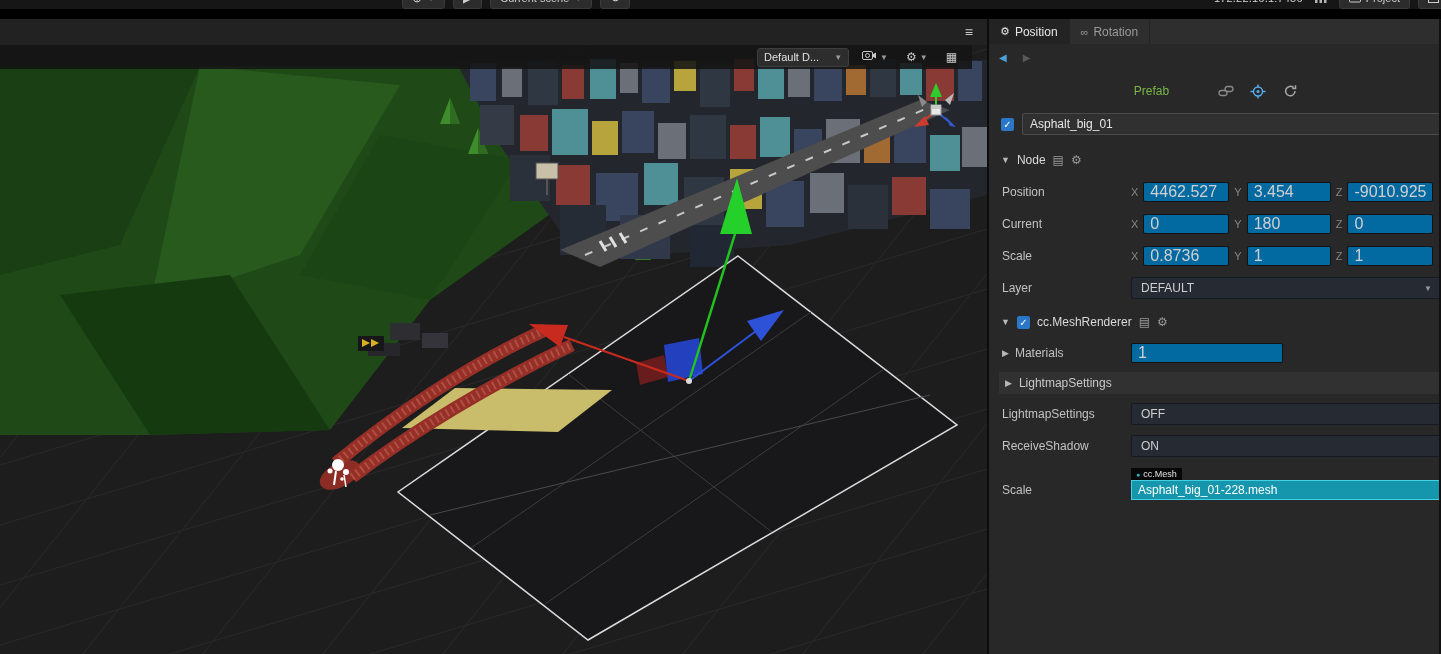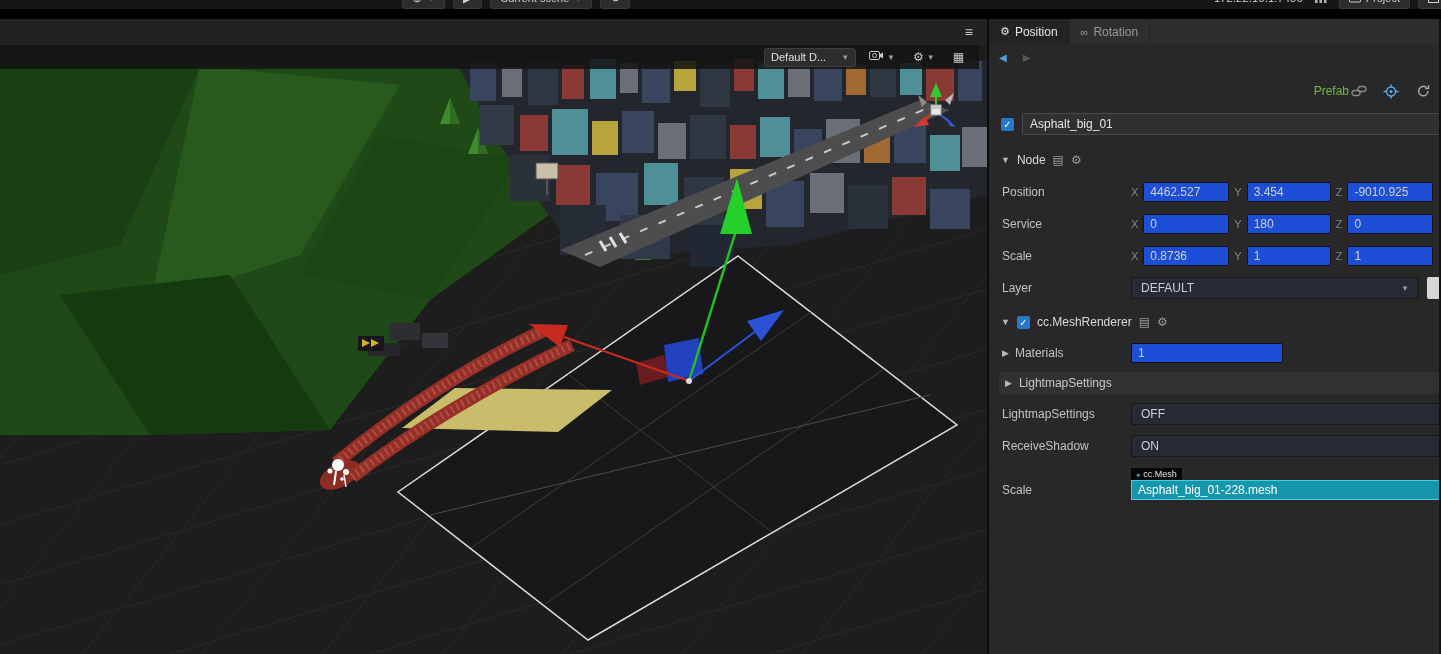--- a/index.html
+++ b/index.html
@@ -23,65 +23,65 @@
   .black-strip { height:10px; background:#000; flex:none; }
 
   .main { display:flex; height:635px; }
 
   
   .scene-panel { width:987px; display:flex; flex-direction:column; background:#1d1d1d; flex:none; }
   .scene-header { height:26px; background:#222; display:flex; justify-content:flex-end; align-items:center; padding-right:14px; }
   .hamburger { color:#c9c9c9; font-size:14px; cursor:pointer; }
   .scene-body { position:relative; flex:1; overflow:hidden; }
   .scene-body svg.scene { position:absolute; inset:0; }
-  .scene-toolbar { position:absolute; top:0; left:0; right:8px; height:24px; background:rgba(20,20,20,.88);
+  .scene-toolbar { position:absolute; top:0; left:0; right:15px; height:24px; background:rgba(20,20,20,.88);
     display:flex; justify-content:flex-end; align-items:center; gap:8px; padding-right:10px; }
   .vp-dd { display:flex; align-items:center; justify-content:space-between; width:92px; height:19px;
     background:#2d2d2d; border:1px solid #3e3e3e; border-radius:3px; padding:0 6px; color:#e0e0e0; font-size:11px; cursor:pointer; }
   .vp-btn { display:flex; align-items:center; gap:3px; height:19px; padding:0 5px; color:#c9c9c9;
     background:transparent; border-radius:3px; font-size:12px; cursor:pointer; }
 
   
   .inspector { width:452px; background:#282828; border-left:2px solid #0c0c0c; display:flex; flex-direction:column; overflow:hidden; flex:none; }
   .insp-tabs { height:25px; background:#2e2e2e; display:flex; flex:none; }
   .tab { display:flex; align-items:center; gap:5px; padding:0 11px; font-size:12px; color:#9a9a9a;
     border-right:1px solid #242424; cursor:pointer; }
   .tab.active { background:#232323; color:#e6e6e6; }
   .tab .ticon { font-size:11px; }
   .insp-nav { height:26px; display:flex; align-items:center; gap:16px; padding-left:10px; flex:none; }
   .nav-back { color:#4d9fd6; font-size:10px; cursor:pointer; }
   .nav-fwd { color:#585858; font-size:10px; cursor:pointer; }
   .insp-content { width:478px; padding-top:10px; position:relative; }
 
-  .prefab-row { display:flex; justify-content:flex-end; align-items:center; height:22px; margin:0 34px 10px 12px; }
+  .prefab-row { display:flex; justify-content:center; align-items:center; height:22px; margin:0 34px 10px 12px;gap:47px; }
   .prefab-label { color:#7ab648; font-size:12px; }
   .prefab-icons { display:flex; gap:12px; align-items:center; }
   .picon { width:20px; height:18px; display:flex; align-items:center; justify-content:center; cursor:pointer; }
 
   .name-row { display:flex; align-items:center; gap:8px; height:24px; margin:0 0 12px 12px; }
   .cb { width:13px; height:13px; background:#2a76c9; border-radius:2px; color:#fff; font-size:10px;
     display:flex; align-items:center; justify-content:center; flex:none; cursor:pointer; }
   .name-input { flex:1; height:22px; background:#303030; border:1px solid #4a4a4a; border-radius:2px;
     color:#e6e6e6; font-size:12px; padding:0 7px; }
 
   .sec-header { display:flex; align-items:center; gap:7px; height:24px; padding-left:12px; margin-bottom:4px; }
   .tri { color:#b8b8b8; font-size:9px; cursor:pointer; }
   .sec-title { color:#dadada; font-size:12px; }
   .micon { color:#9a9a9a; font-size:12px; cursor:pointer; }
 
   .prop-row { display:flex; align-items:center; height:32px; }
   .prop-label { width:142px; padding-left:13px; color:#c2c2c2; font-size:12px; flex:none; display:flex; align-items:center; gap:6px; }
   .axes { display:flex; align-items:center; gap:5px; }
   .axis-l { color:#868686; font-size:11px; }
-  .num { width:86px; height:20px; background:#1d4ed8; border:1px solid #121212; border-radius:2px;
-    color:#d0d0d0; font-size:12px; padding:0 6px; }
+  .num { width:86px; height:20px; background:#0369a1; border:1px solid #121212; border-radius:2px;
+    color:#d0d0d0; font-size:16px; padding:0 6px; }
   .num.mid { width:84px; }
   .dropdown { display:flex; align-items:center; justify-content:space-between; height:22px; background:#252a33;
     border:1px solid #151a20; border-radius:2px; color:#cfcfcf; font-size:12px; padding:0 9px; cursor:pointer; }
-  .dd-layer { width:288px; }
+  .dd-layer { width:311px; }
   .edit-sliver { width:14px; height:22px; background:#d4d6d8; border:none; border-radius:2px; margin-left:8px; overflow:hidden; cursor:pointer; }
   .dd-wide { flex:1; margin-right:0; }
   .field-1 { width:152px; }
 
   .lightmap-bar { display:flex; align-items:center; gap:7px; height:22px; background:#313131;
     margin:4px 0 4px 10px; padding-left:6px; color:#c8c8c8; font-size:12px; }
   .mr-header { margin-top:6px; }
 
   .mesh-row { margin-top:16px; height:24px; }
   .mesh-wrap { position:relative; flex:1; }
@@ -416,21 +416,21 @@
             <span class="axis-l">X</span>
             <input class="num" value="4462.527" style="">
             <span class="axis-l">Y</span>
             <input class="num mid" value="3.454" style="">
             <span class="axis-l">Z</span>
             <input class="num" value="-9010.925" style="">
           </span>
         </div>
 
         <div class="prop-row">
-          <span class="prop-label">Service</span>
+          <span class="prop-label">Current</span>
           <span class="axes">
             <span class="axis-l">X</span>
             <input class="num" value="0" style="">
             <span class="axis-l">Y</span>
             <input class="num mid" value="180" style="">
             <span class="axis-l">Z</span>
             <input class="num" value="0" style="">
           </span>
         </div>
 

